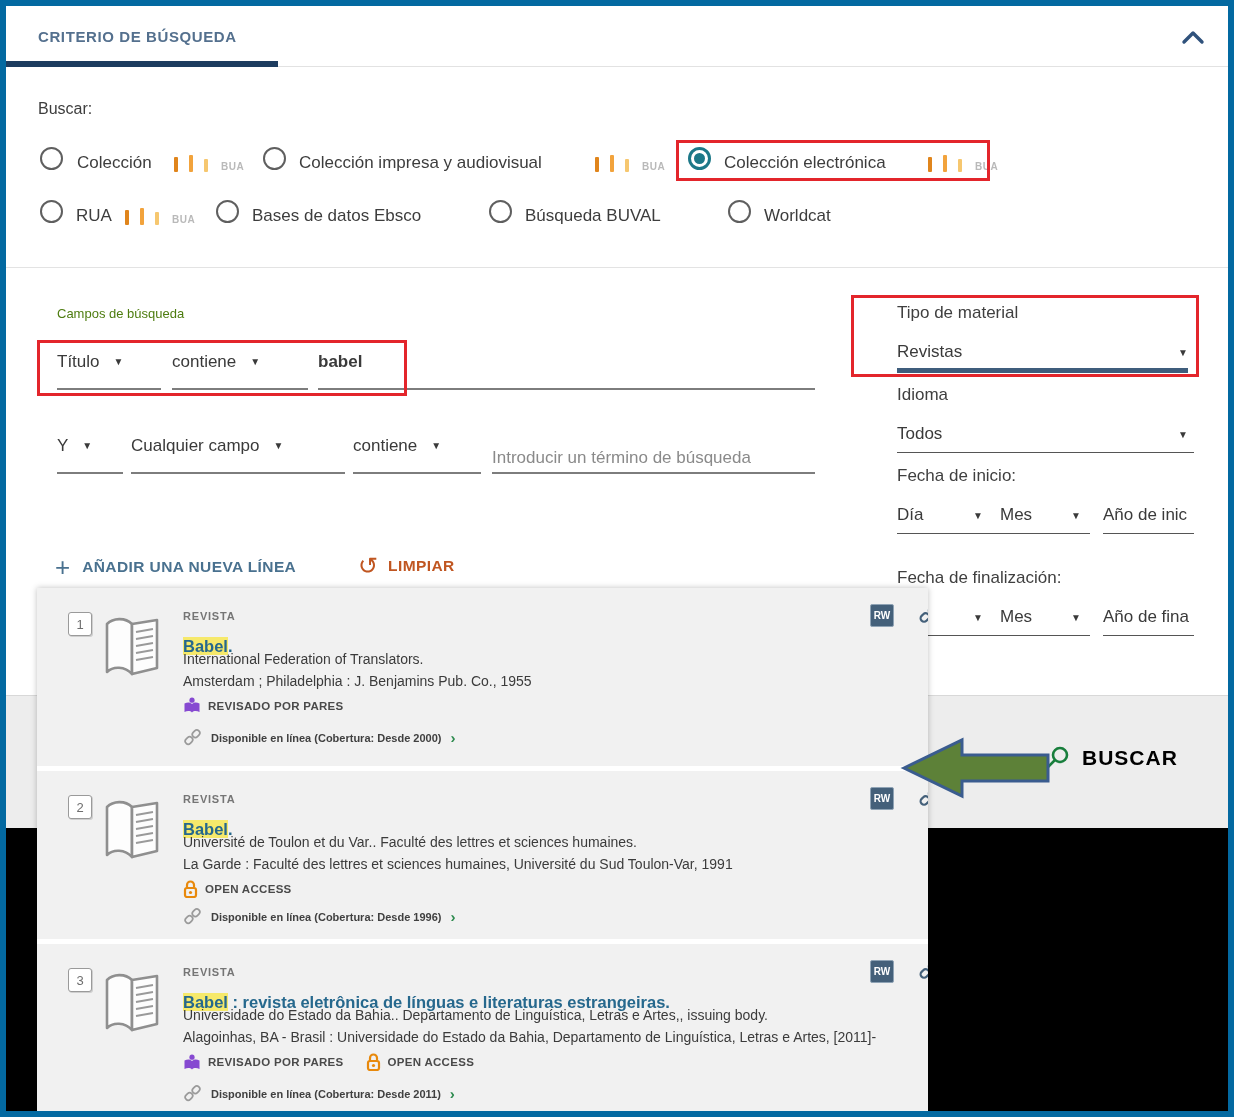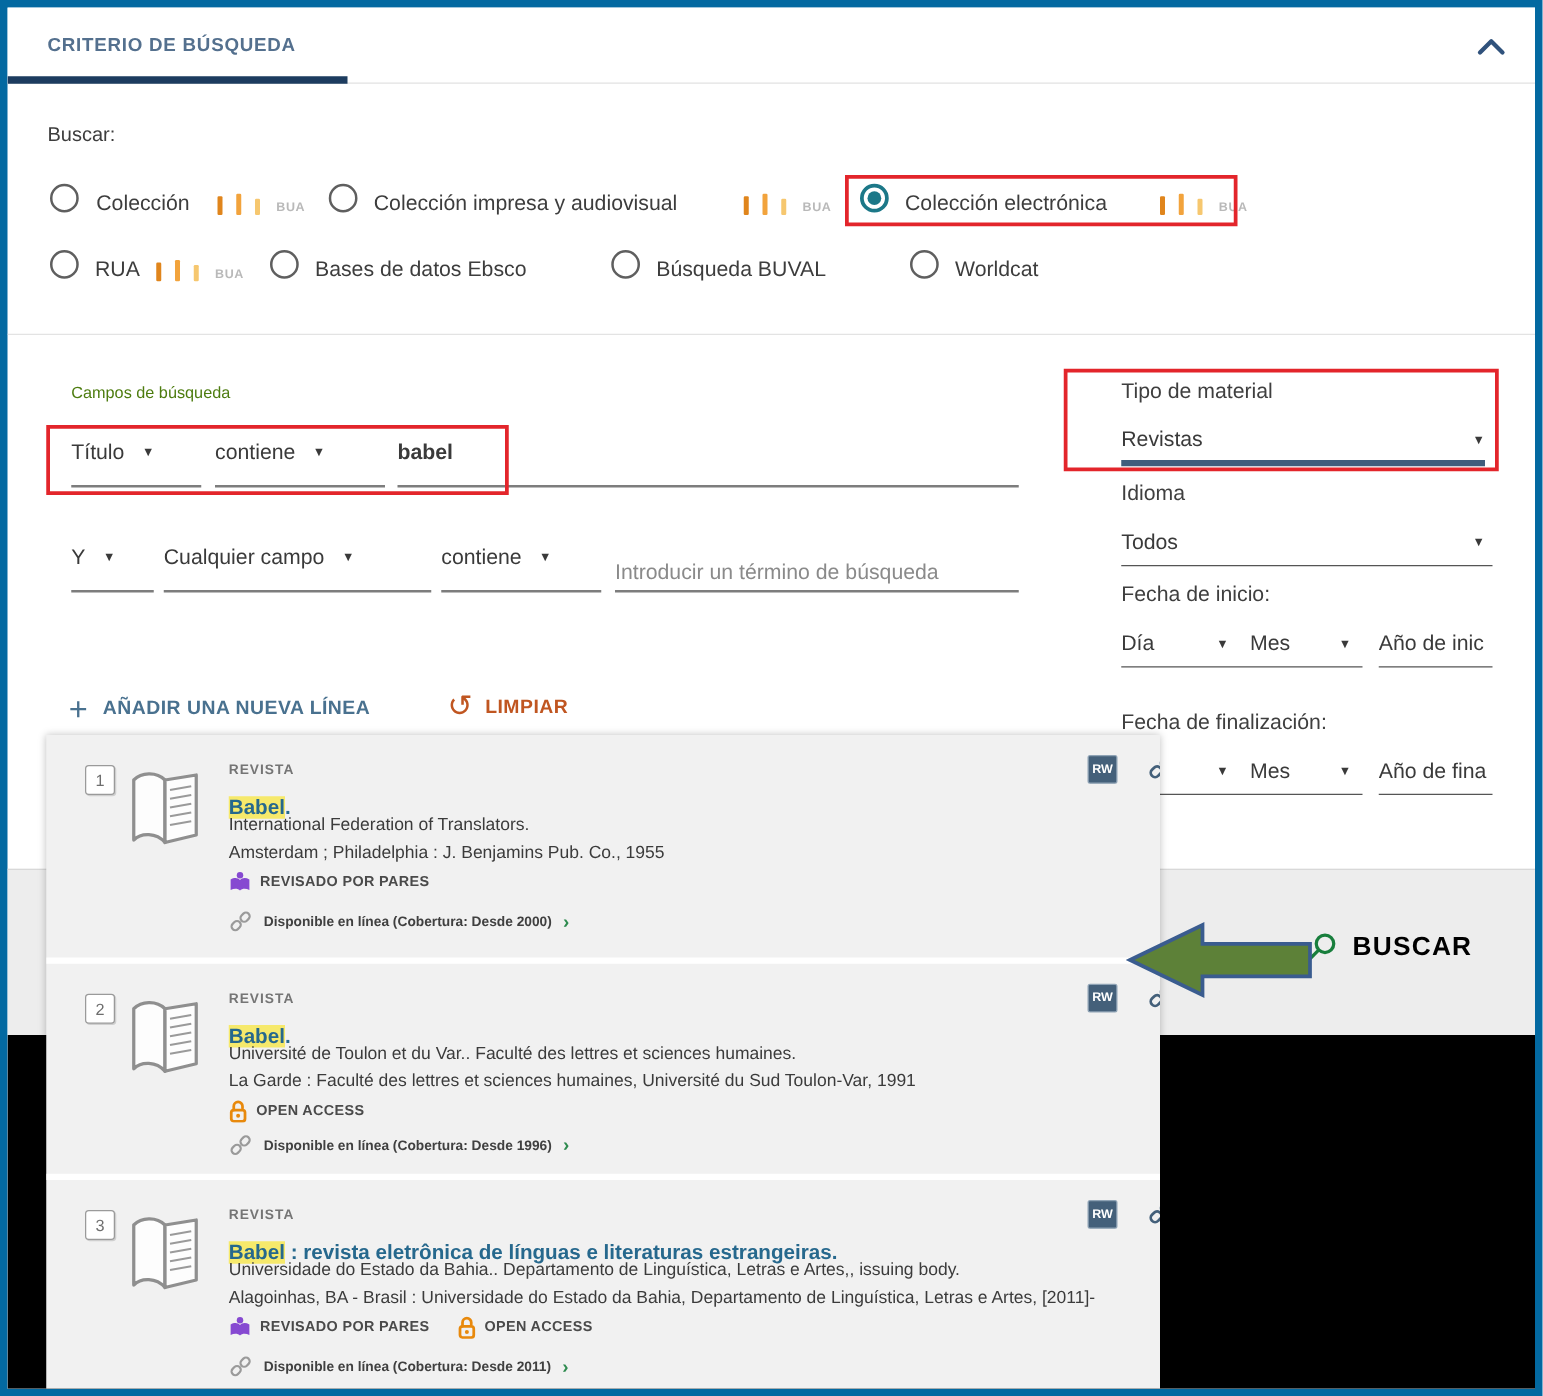--- a/index.html
+++ b/index.html
@@ -69,21 +69,21 @@
   .ritem { position:relative; width:100%; }
   .ritem.sep { border-bottom:5px solid #ffffff; }
   .numbadge { position:absolute; left:31px; top:24px; width:24px; height:24px; background:#fff; border:1px solid #9a9a9a; border-radius:3px; box-shadow:1px 1px 0 #cfcfcf; font-size:13px; color:#6e6e6e; display:flex; align-items:center; justify-content:center; }
   .bookicon { position:absolute; left:62px; top:24px; }
   .rcontent { position:absolute; left:146px; top:0; right:60px; }
   .rtype { position:absolute; top:22px; font-size:11px; font-weight:bold; color:#757575; letter-spacing:.8px; }
   .rtitle { position:absolute; top:37px; font-size:16.5px; font-weight:bold; color:#26688d; white-space:nowrap; cursor:pointer;margin-top:12px; }
   .rtitle .hl { background:#f6e96b; }
   .rline1 { position:absolute; top:63px; font-size:14px; color:#3b3b3b; white-space:nowrap; }
   .rline2 { position:absolute; top:85px; font-size:14px; color:#3b3b3b; white-space:nowrap; }
-  .rbadges { position:absolute; top:109px; display:flex; align-items:flex-start; gap:22px; }
+  .rbadges { position:absolute; top:109px; display:flex; align-items:center; gap:22px; }
   .badge { display:flex; align-items:center; gap:7px; }
   .badge .blabel { font-size:11.5px; font-weight:bold; color:#4a4a4a; letter-spacing:.3px; }
   .ravail { position:absolute; top:140px; display:flex; align-items:center; gap:9px; cursor:pointer; }
   .ravail .txt { font-size:11px; font-weight:bold; color:#404040; }
   .ravail .chev { font-size:15px; color:#2e8b4f; font-weight:bold; }
   .rwbadge { position:absolute; top:16px; right:34px; width:24px; height:23px; background:#44607a; border:1px solid #8fa3b5; border-radius:2px; color:#fff; font-size:10px; font-weight:bold; display:flex; align-items:center; justify-content:center; cursor:pointer; }
   .linkicon-clip { position:absolute; top:15px; right:-12px; cursor:pointer; }
 </style>
 </head>
 <body>

